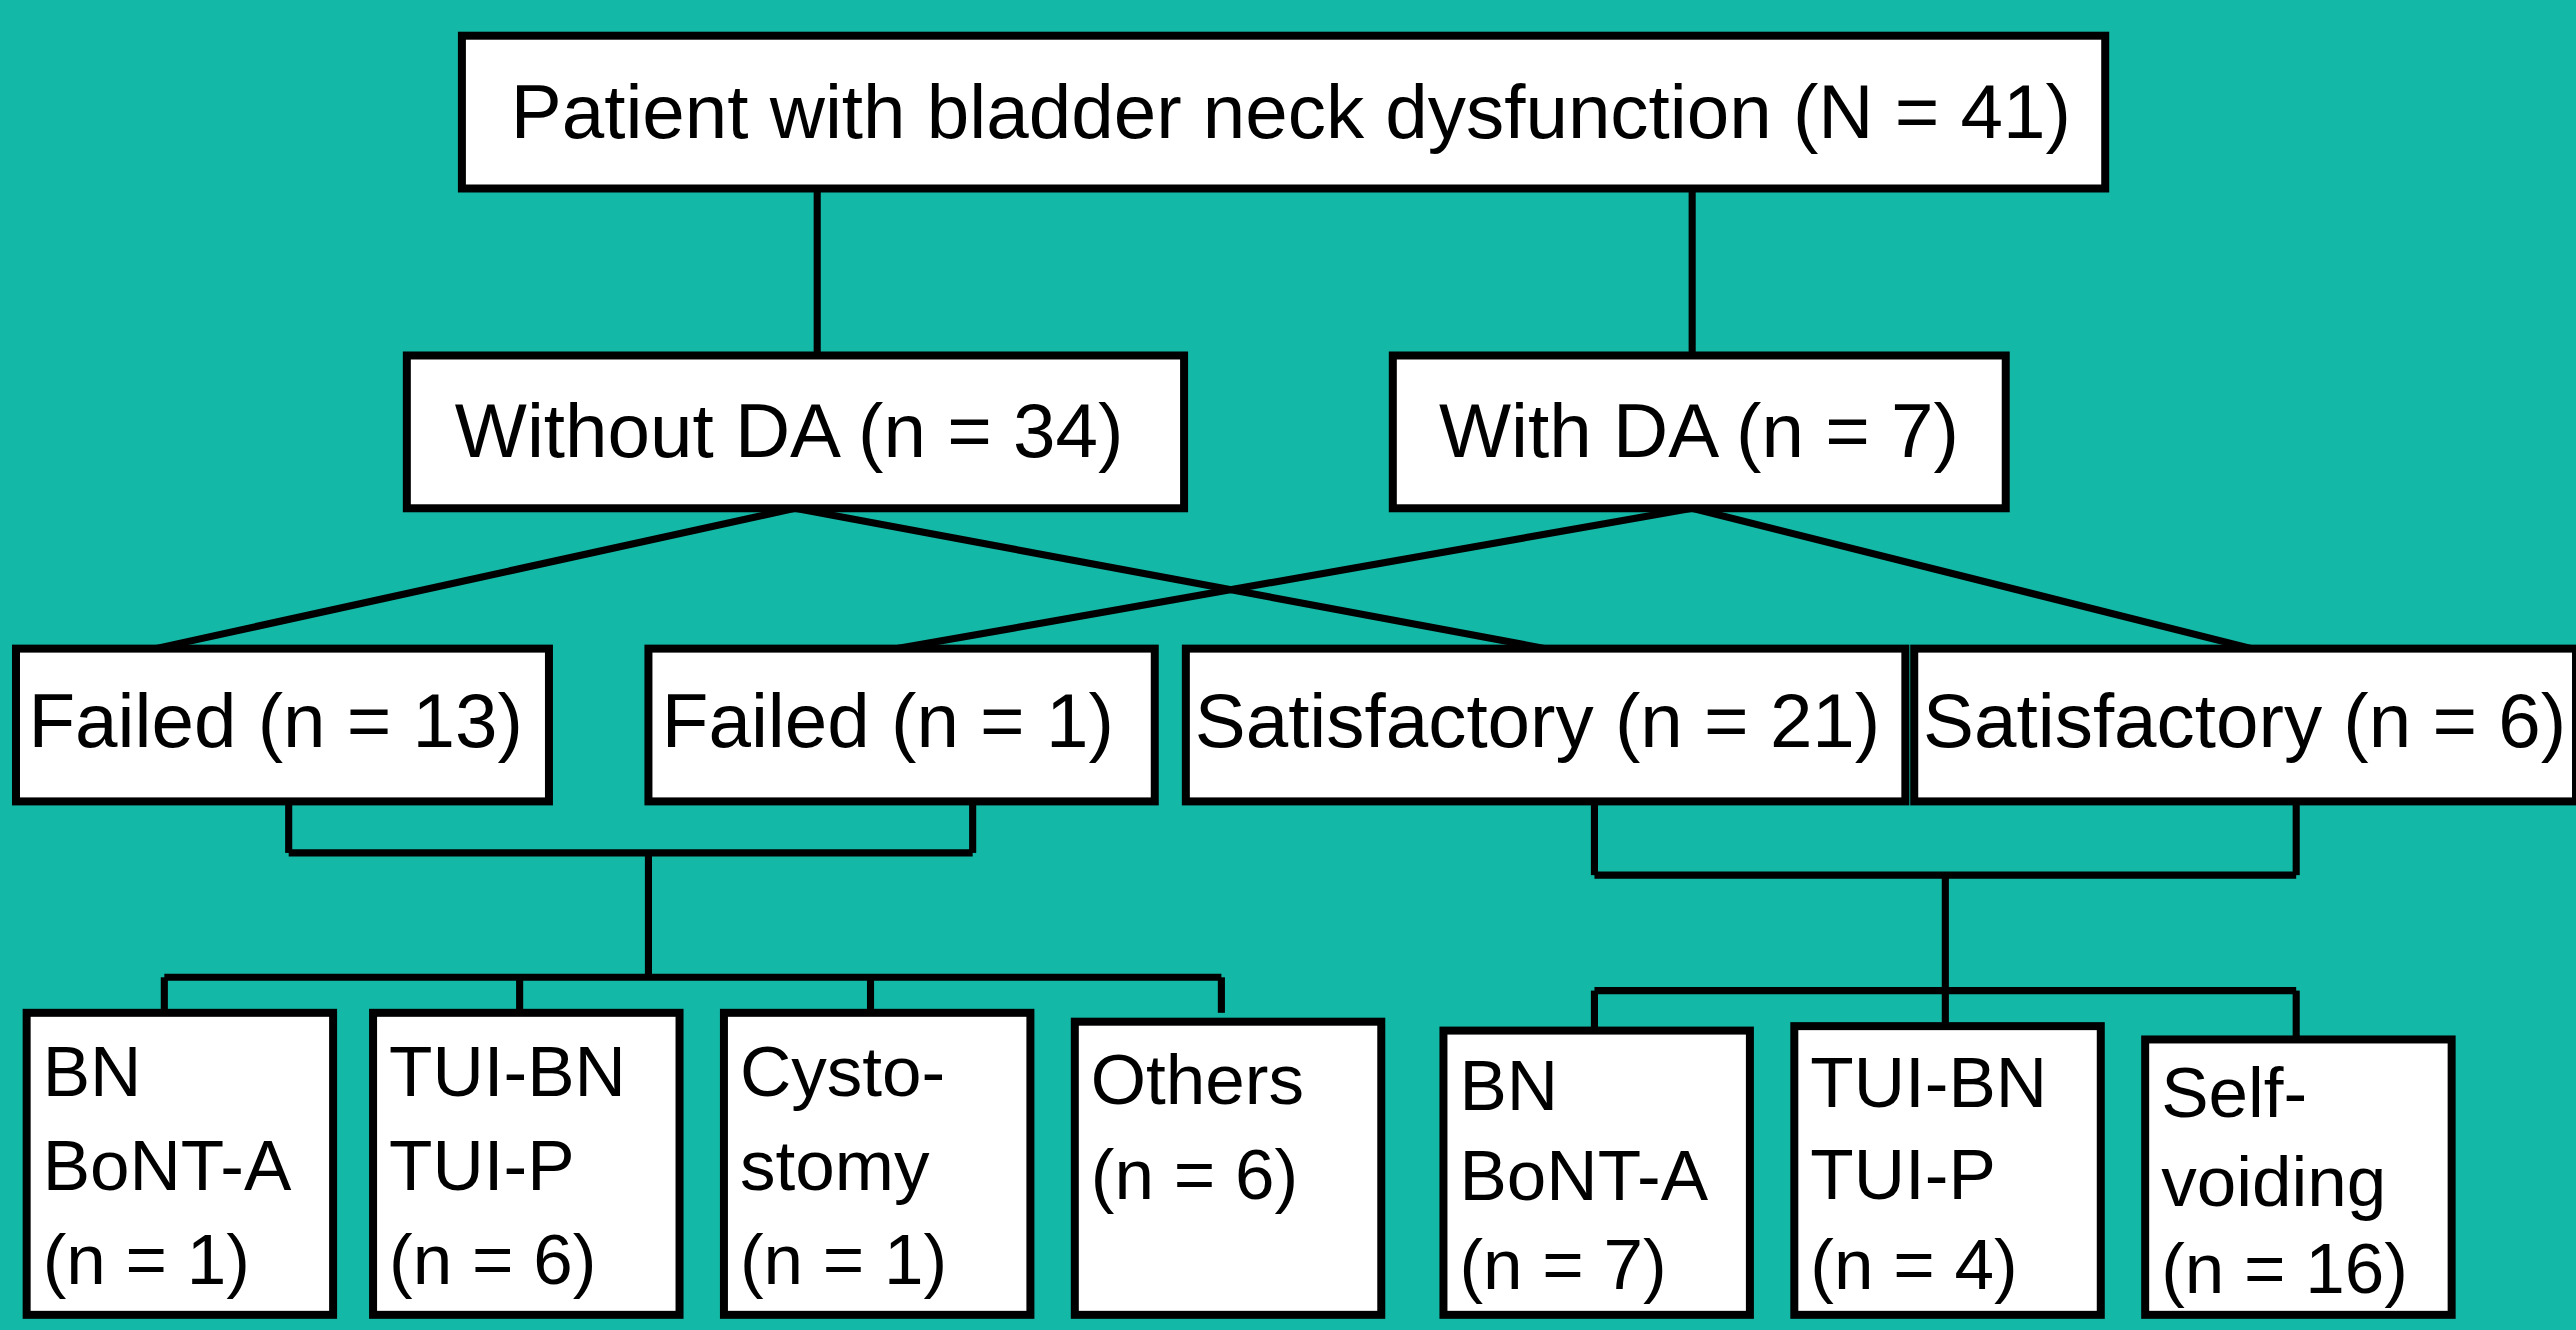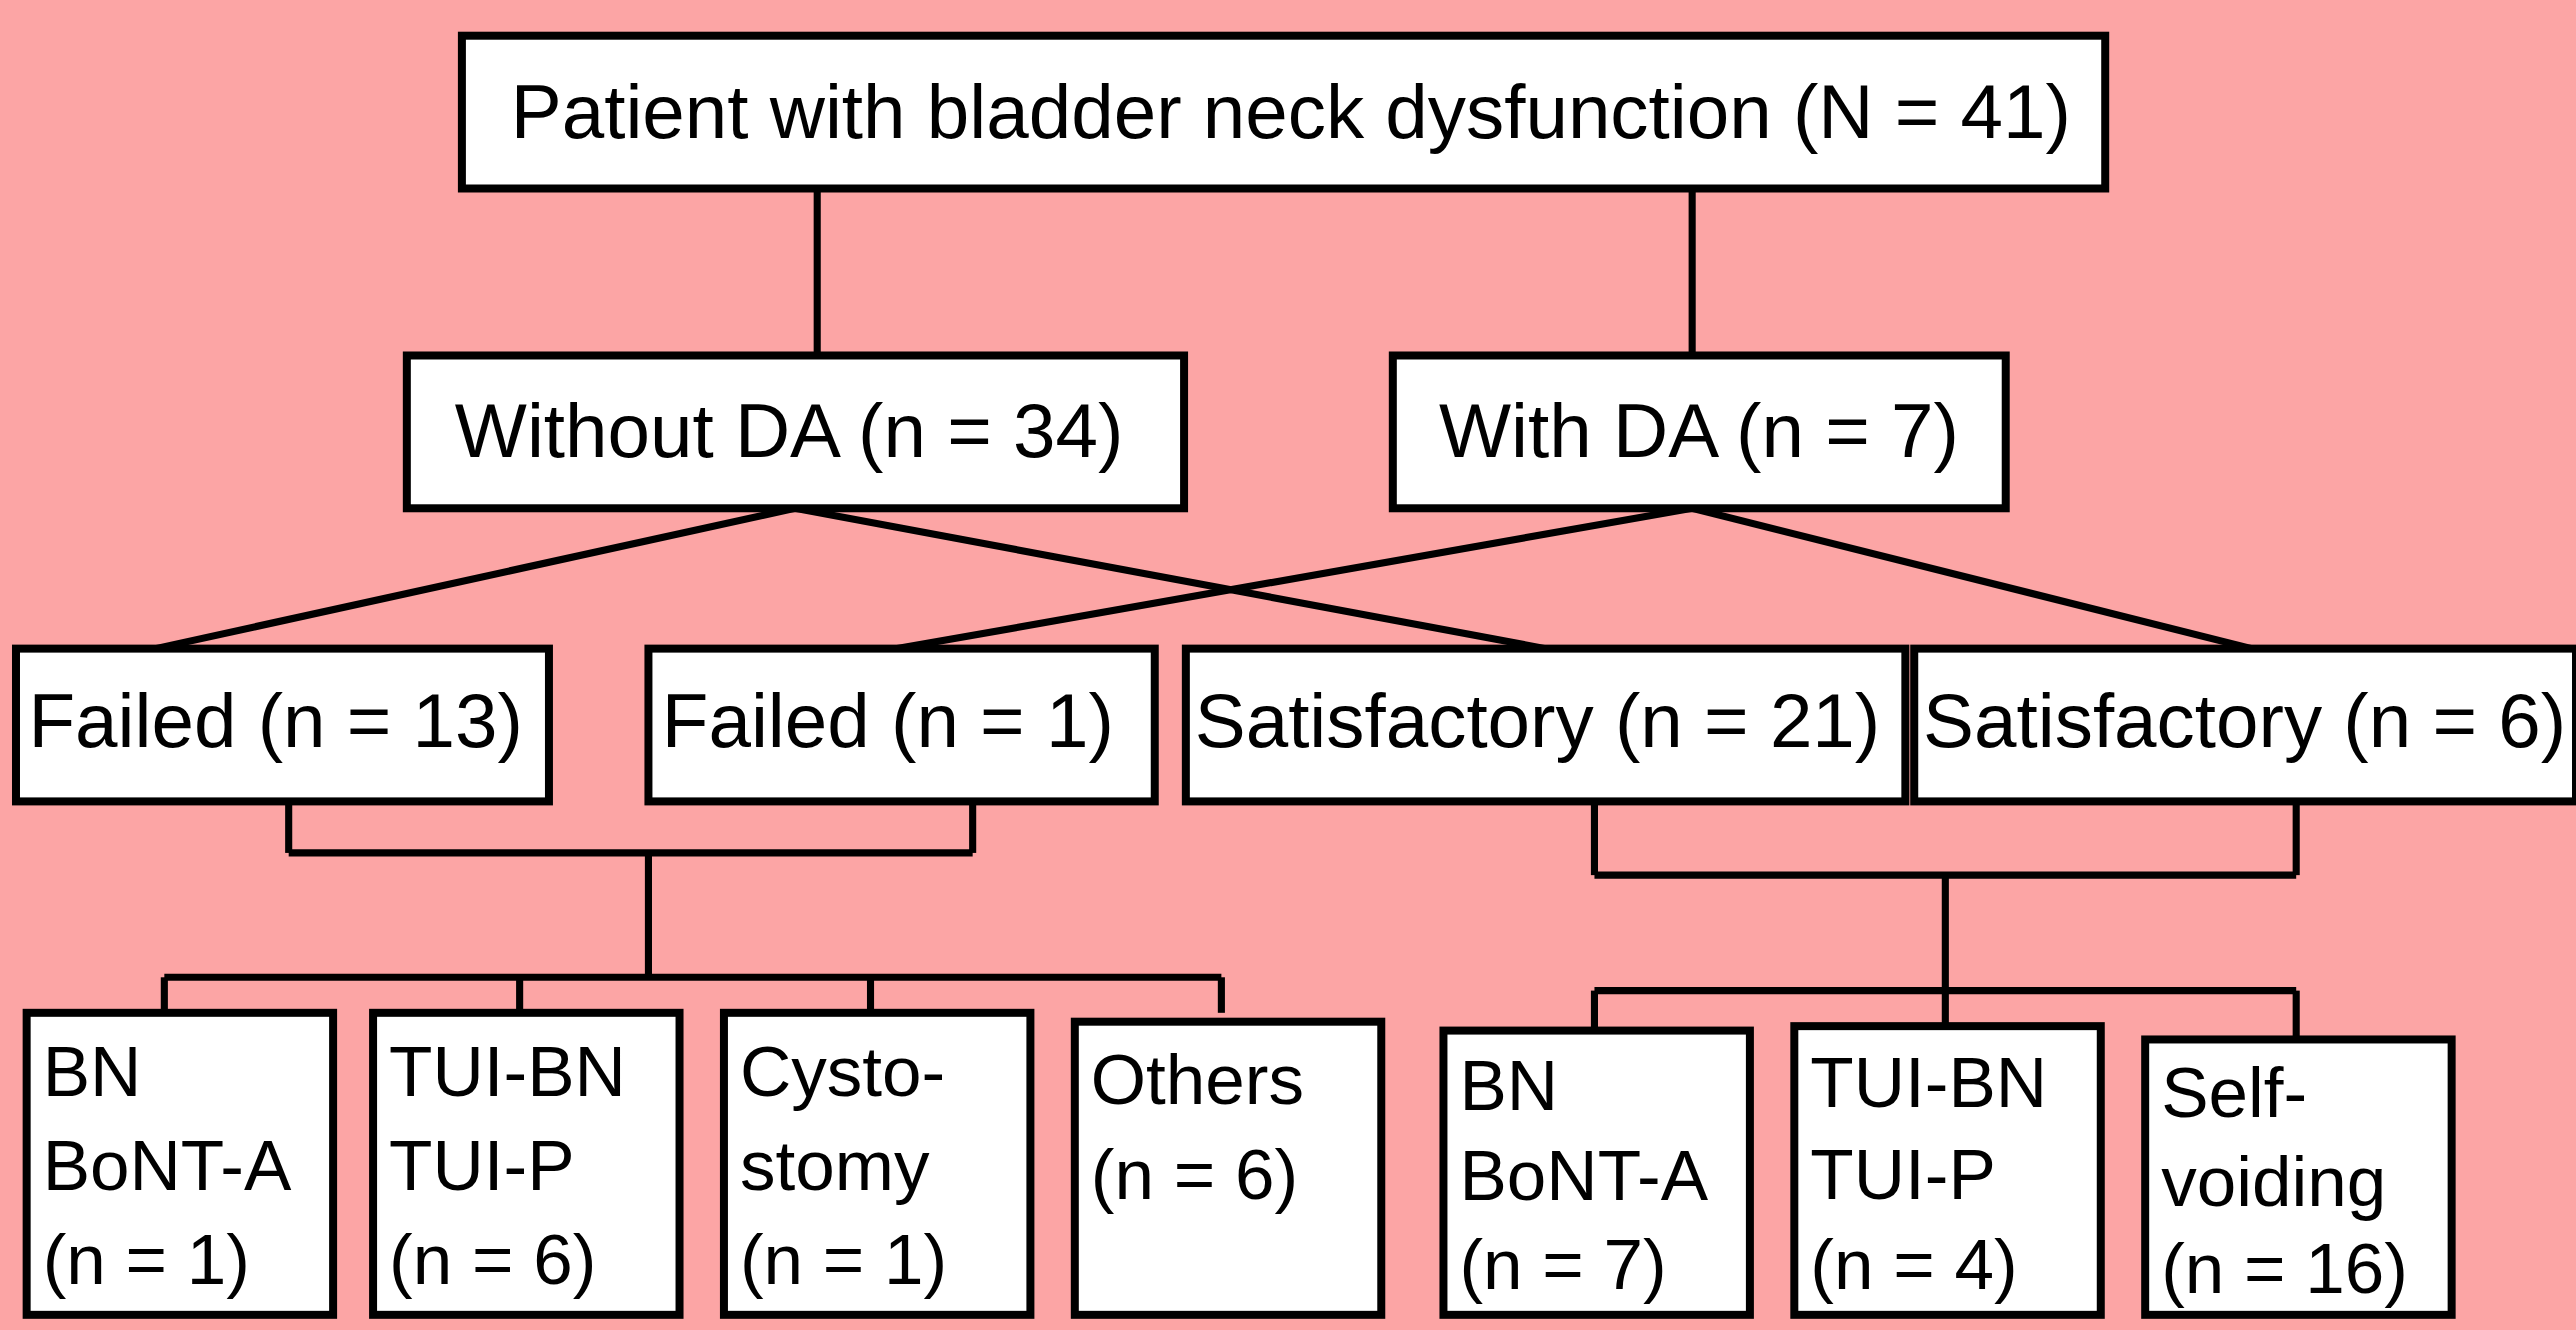--- a/index.html
+++ b/index.html
@@ -5,21 +5,21 @@
 <style>
   html, body {
     margin: 0;
     padding: 0;
     background: #ffffff;
   }
   #page {
     position: relative;
     width: 2576px;
     height: 1331px;
-    background: #fca5a5;
+    background: #14b8a6;
     overflow: hidden;
     font-family: "Liberation Sans", sans-serif;
   }
   #flow-svg {
     position: absolute;
     top: 0;
     left: 0;
     width: 2576px;
     height: 1331px;
   }

